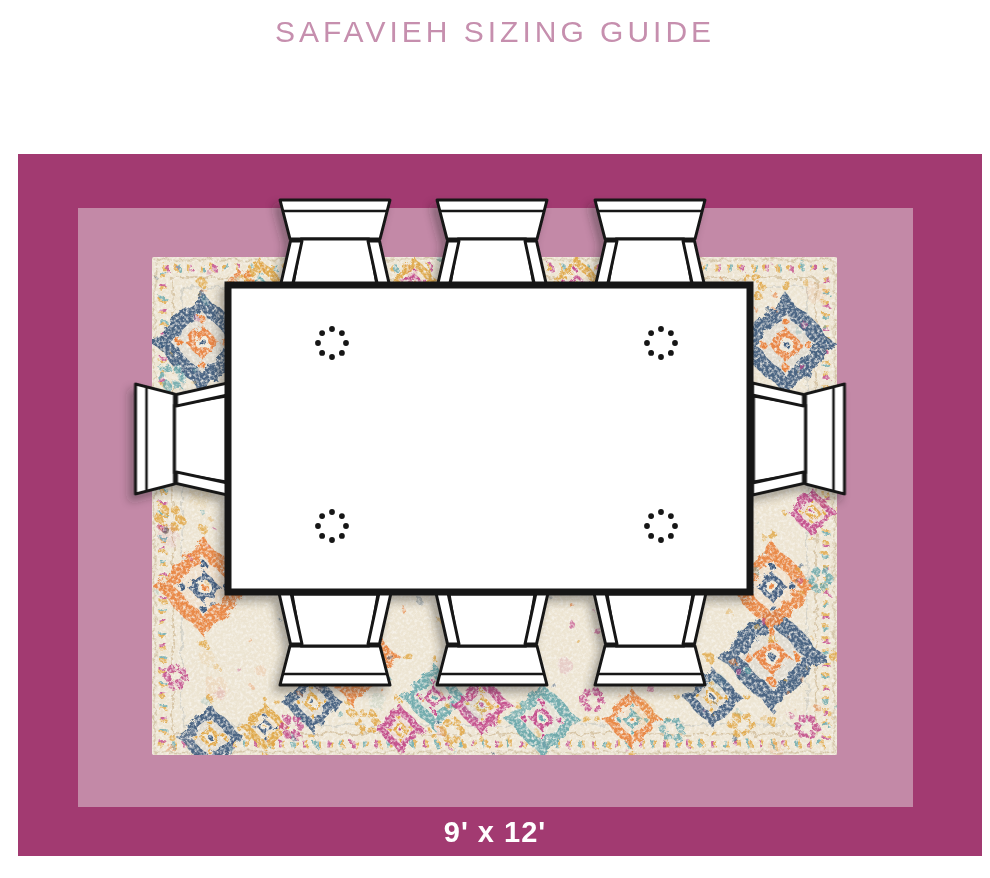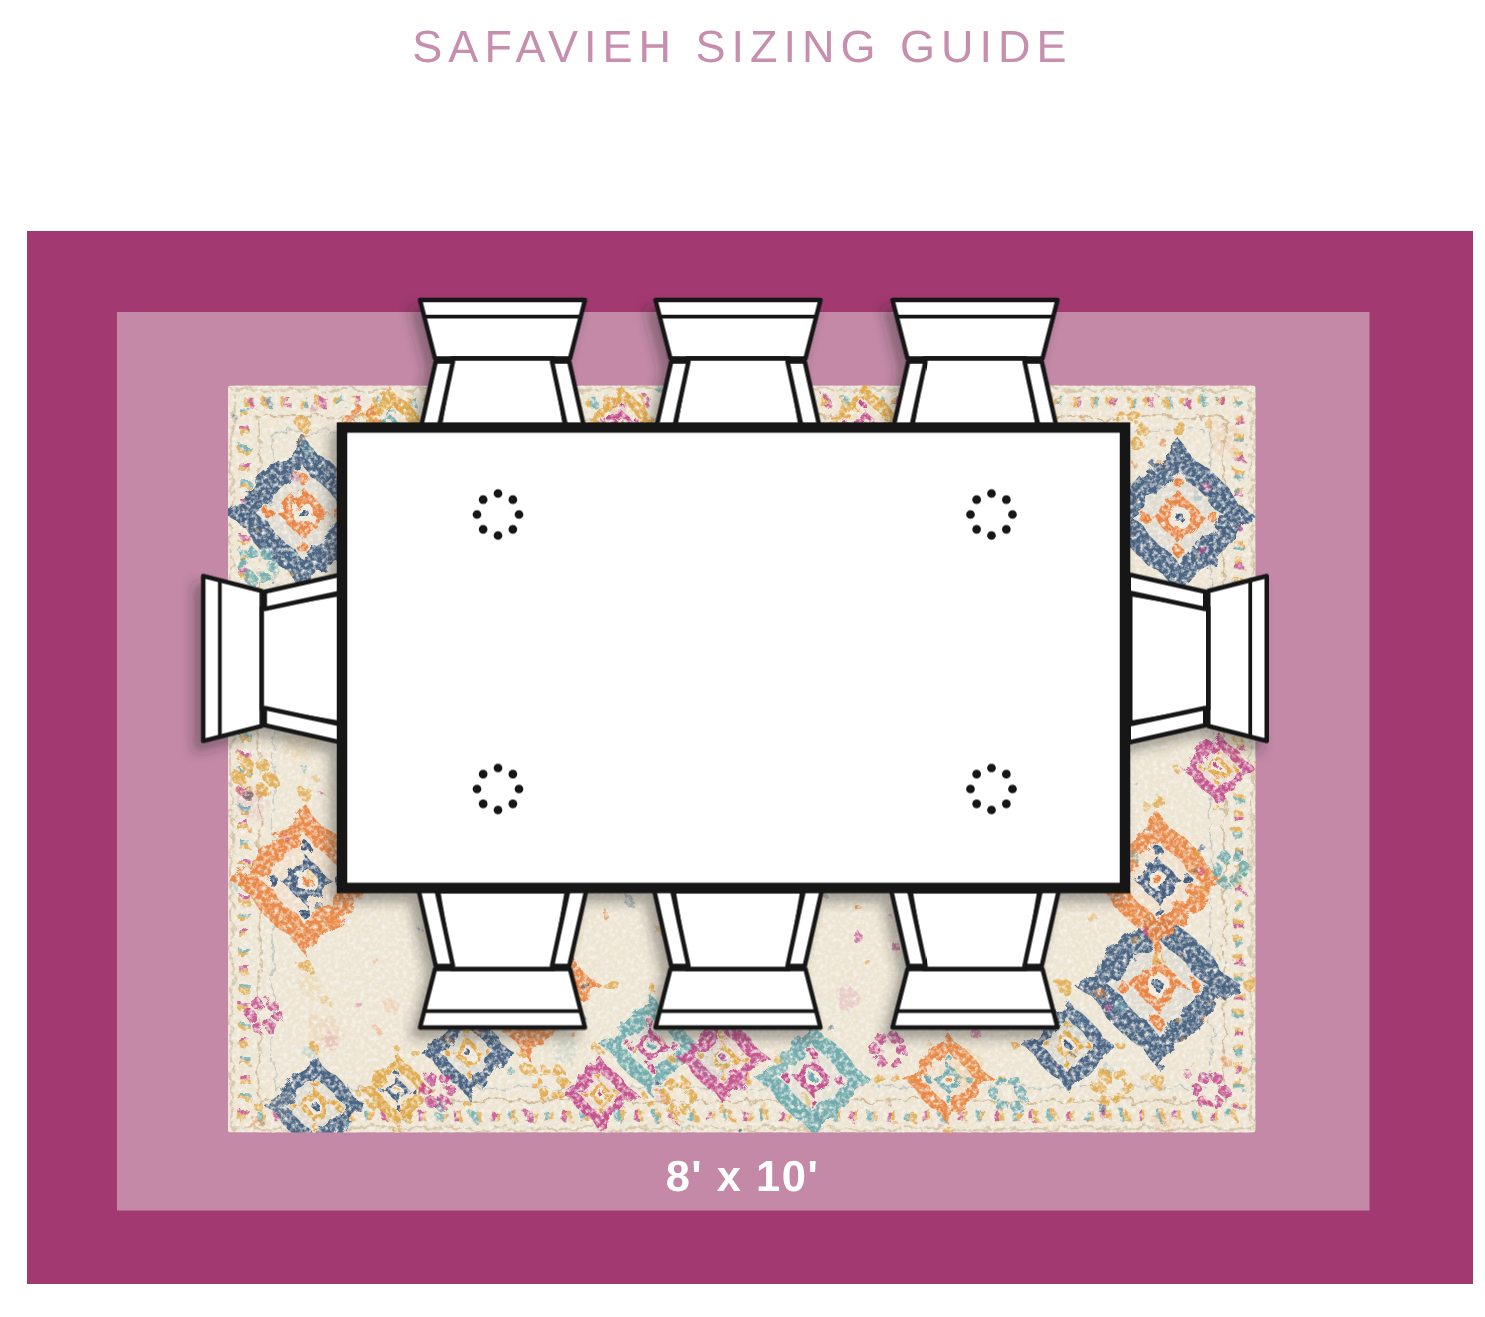--- a/index.html
+++ b/index.html
@@ -402,14 +402,14 @@
       <g>
         <rect x="228" y="285" width="522" height="307" fill="#ffffff" stroke="#141414" stroke-width="7"></rect>
         <use href="#dotring" xlink:href="#dotring" transform="translate(332,343)"></use>
         <use href="#dotring" xlink:href="#dotring" transform="translate(661,343)"></use>
         <use href="#dotring" xlink:href="#dotring" transform="translate(332,526)"></use>
         <use href="#dotring" xlink:href="#dotring" transform="translate(661,526)"></use>
       </g>
     </g>
   </svg>
 
-  <div class="size-label label-inner">8' x 10'</div>
+  <div class="size-label label-outer">9' x 12'</div>
 </div>
 
 </body></html>

